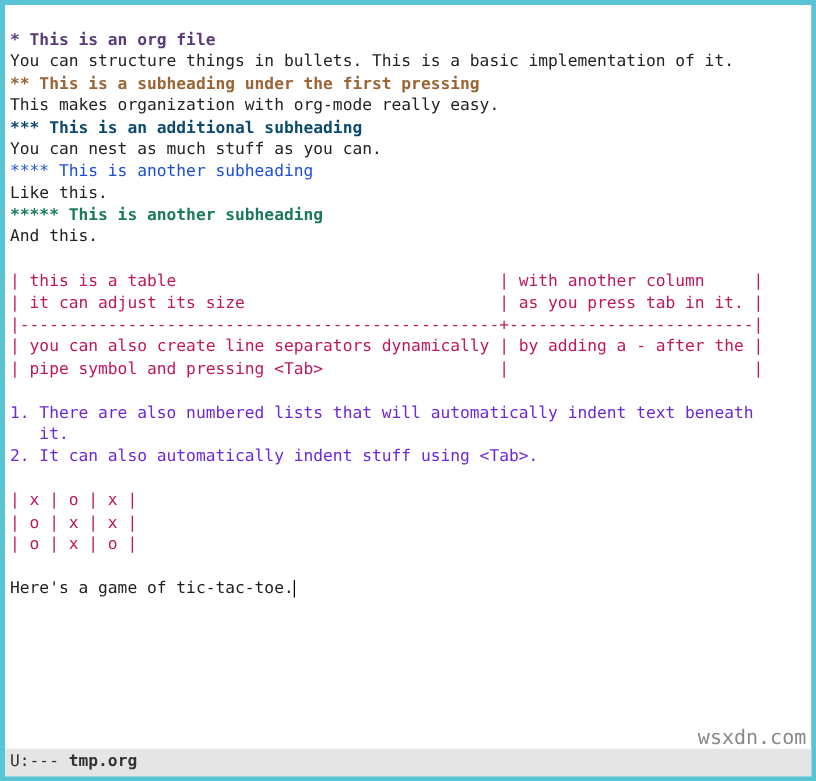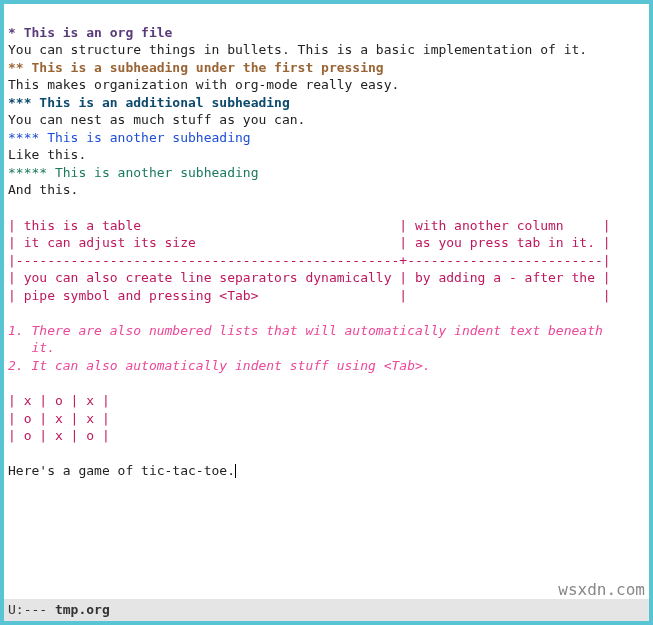--- a/index.html
+++ b/index.html
@@ -23,24 +23,24 @@
   .buffer {
     flex: 1;
     padding: 2px 4px;
     white-space: pre;
     overflow: hidden;
   }
   .h1 { color: #5a3b7a; font-weight: bold; }  
   .h2 { color: #9a6434; font-weight: bold; }  
   .h3 { color: #0c4a6e; font-weight: bold; }  
   .h4 { color: #1d4ed8; font-weight: normal; }  
-  .h5 { color: #1a7a5e; font-weight: normal; }
+  .h5 { color: #1a7a5e; font-weight: bold; }
   .body { color: #222; }
   .table { color: #be185d; }
-  .list { color: #ec4899; font-style: italic; }
+  .list { color: #6d28d9; }
   .cursor {
     display: inline-block;
     width: 1px;
     height: 14px;
     background: #000;
     vertical-align: text-bottom;
   }
   .modeline {
     background: #e5e5e5;
     color: #333;

